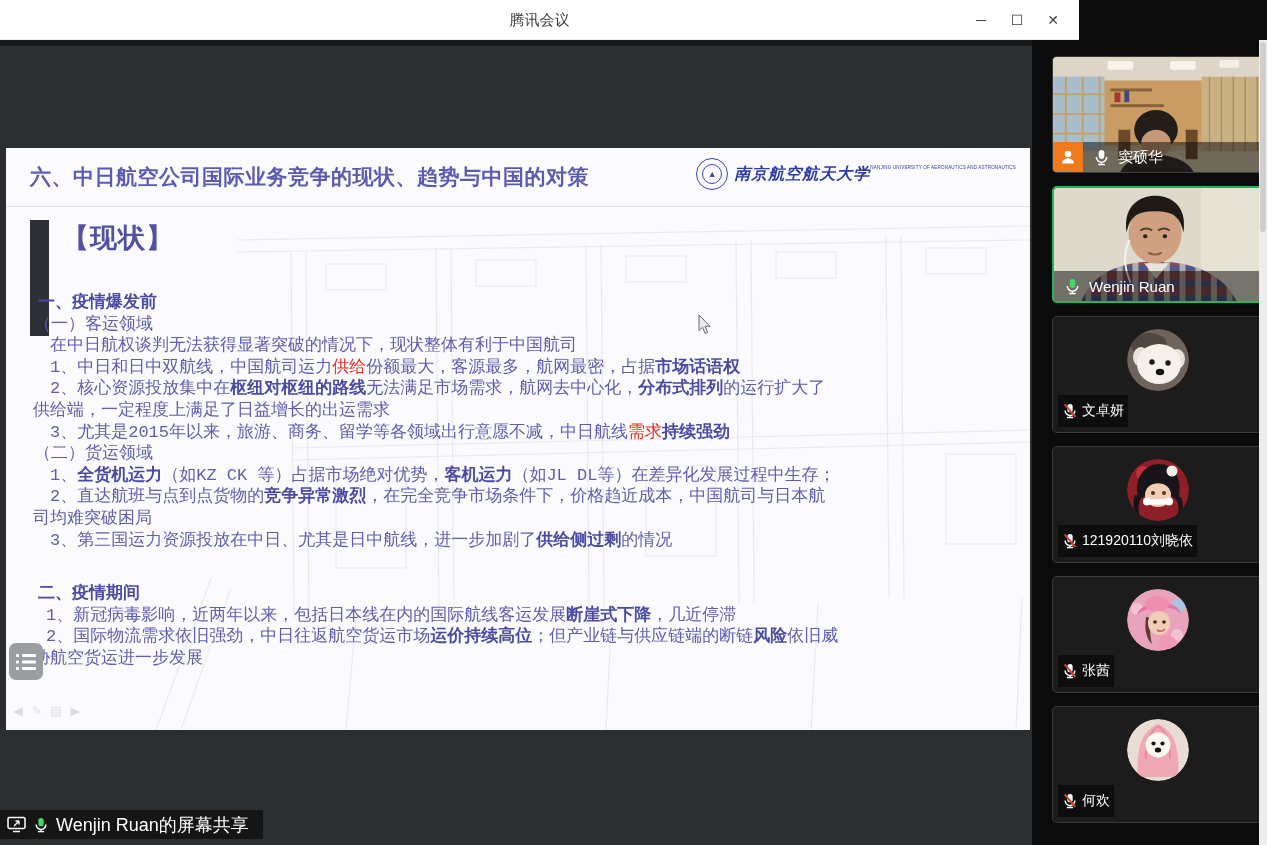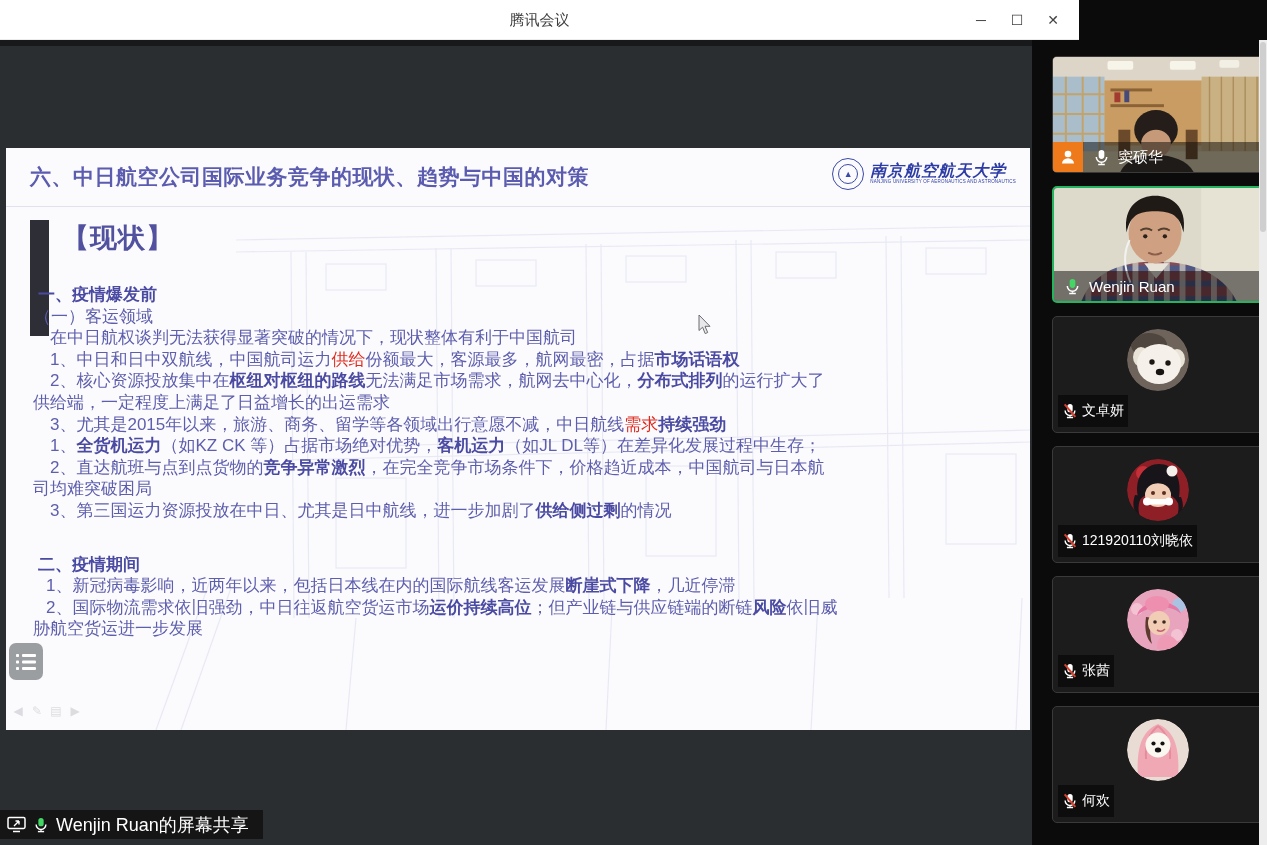--- a/index.html
+++ b/index.html
@@ -26,28 +26,28 @@
            background:#fbfbfd; overflow:hidden; }
   .wm { position:absolute; inset:0; }
   .slide-title { position:absolute; left:24px; top:15px; font-size:21px; font-weight:600;
                  color:#5b5bb0; letter-spacing:0.5px; white-space:nowrap; }
   .slide-sep { position:absolute; left:0; right:0; top:58px; border-top:1px solid #e1e1ef; }
   .slide-logo { position:absolute; right:14px; top:10px; display:flex; align-items:center; gap:6px; }
   .emblem { width:32px; height:32px; border:1.6px solid #3b49a8; border-radius:50%;
             display:flex; align-items:center; justify-content:center; }
   .emblem .inner { width:20px; height:20px; border:1.2px solid #3b49a8; border-radius:50%;
             display:flex; align-items:center; justify-content:center; color:#3b49a8; font-size:9px; }
-  .logo-text { display:flex; flex-direction:column; line-height:1.05; }
+  .logo-text { display:flex; flex-direction:row; line-height:1.05; }
   .logo-cn { font-family:"DejaVu Serif", serif; font-weight:bold; font-style:italic;
              font-size:16px; color:#2e3da5; letter-spacing:1px; white-space:nowrap; }
   .logo-en { font-size:4.5px; color:#2e3da5; letter-spacing:0.2px; white-space:nowrap; }
   .slide-darkbar { position:absolute; left:24px; top:72px; width:19px; height:116px; background:#2e2e37; }
   .slide-h1 { position:absolute; left:56px; top:72px; font-size:27px; font-weight:bold;
               color:#51519f; letter-spacing:1px; }
-  .slide-body { position:absolute; left:27px; top:136px; right:18px; }
+  .slide-body { position:absolute; left:27px; top:144px; right:18px;font-family:Liberation Mono, monospace; }
   .sl { white-space:nowrap; height:21.6px; line-height:21.6px; font-size:17px; color:#5e5eae; }
   .sl .b { font-weight:bold; color:#4a4aa2; }
   .sl .r { color:#e02a1e; }
   .t-heading { margin-left:5px; }
   .t-sub { margin-left:1px; }
   .t-item { margin-left:17px; }
   .t-item2 { margin-left:13px; }
   .t-cont { margin-left:0; }
   .t-spacer { height:32px; }
   .slide-nav { position:absolute; left:6px; top:556px; display:flex; gap:7px;
@@ -161,20 +161,21 @@
     <div class="slide-h1">【现状】</div>
 
     <div class="slide-body">
         <div class="sl t-heading"><span class="b">一、疫情爆发前</span></div>
         <div class="sl t-sub"><span>（一）客运领域</span></div>
         <div class="sl t-item"><span>在中日航权谈判无法获得显著突破的情况下，现状整体有利于中国航司</span></div>
         <div class="sl t-item"><span>1、中日和日中双航线，中国航司运力</span><span class="r">供给</span><span>份额最大，客源最多，航网最密，占据</span><span class="b">市场话语权</span></div>
         <div class="sl t-item"><span>2、核心资源投放集中在</span><span class="b">枢纽对枢纽的路线</span><span>无法满足市场需求，航网去中心化，</span><span class="b">分布式排列</span><span>的运行扩大了</span></div>
         <div class="sl t-cont"><span>供给端，一定程度上满足了日益增长的出运需求</span></div>
         <div class="sl t-item"><span>3、尤其是2015年以来，旅游、商务、留学等各领域出行意愿不减，中日航线</span><span class="r">需求</span><span class="b">持续强劲</span></div>
+        <div class="sl t-sub"><span>（二）货运领域</span></div>
         <div class="sl t-item"><span>1、</span><span class="b">全货机运力</span><span>（如KZ CK 等）占据市场绝对优势，</span><span class="b">客机运力</span><span>（如JL DL等）在差异化发展过程中生存；</span></div>
         <div class="sl t-item"><span>2、直达航班与点到点货物的</span><span class="b">竞争异常激烈</span><span>，在完全竞争市场条件下，价格趋近成本，中国航司与日本航</span></div>
         <div class="sl t-cont"><span>司均难突破困局</span></div>
         <div class="sl t-item"><span>3、第三国运力资源投放在中日、尤其是日中航线，进一步加剧了</span><span class="b">供给侧过剩</span><span>的情况</span></div>
         <div class="t-spacer"></div>
         <div class="sl t-heading"><span class="b">二、疫情期间</span></div>
         <div class="sl t-item2"><span>1、新冠病毒影响，近两年以来，包括日本线在内的国际航线客运发展</span><span class="b">断崖式下降</span><span>，几近停滞</span></div>
         <div class="sl t-item2"><span>2、国际物流需求依旧强劲，中日往返航空货运市场</span><span class="b">运价持续高位</span><span>；但产业链与供应链端的断链</span><span class="b">风险</span><span>依旧威</span></div>
         <div class="sl t-cont"><span>胁航空货运进一步发展</span></div>
       </div>

